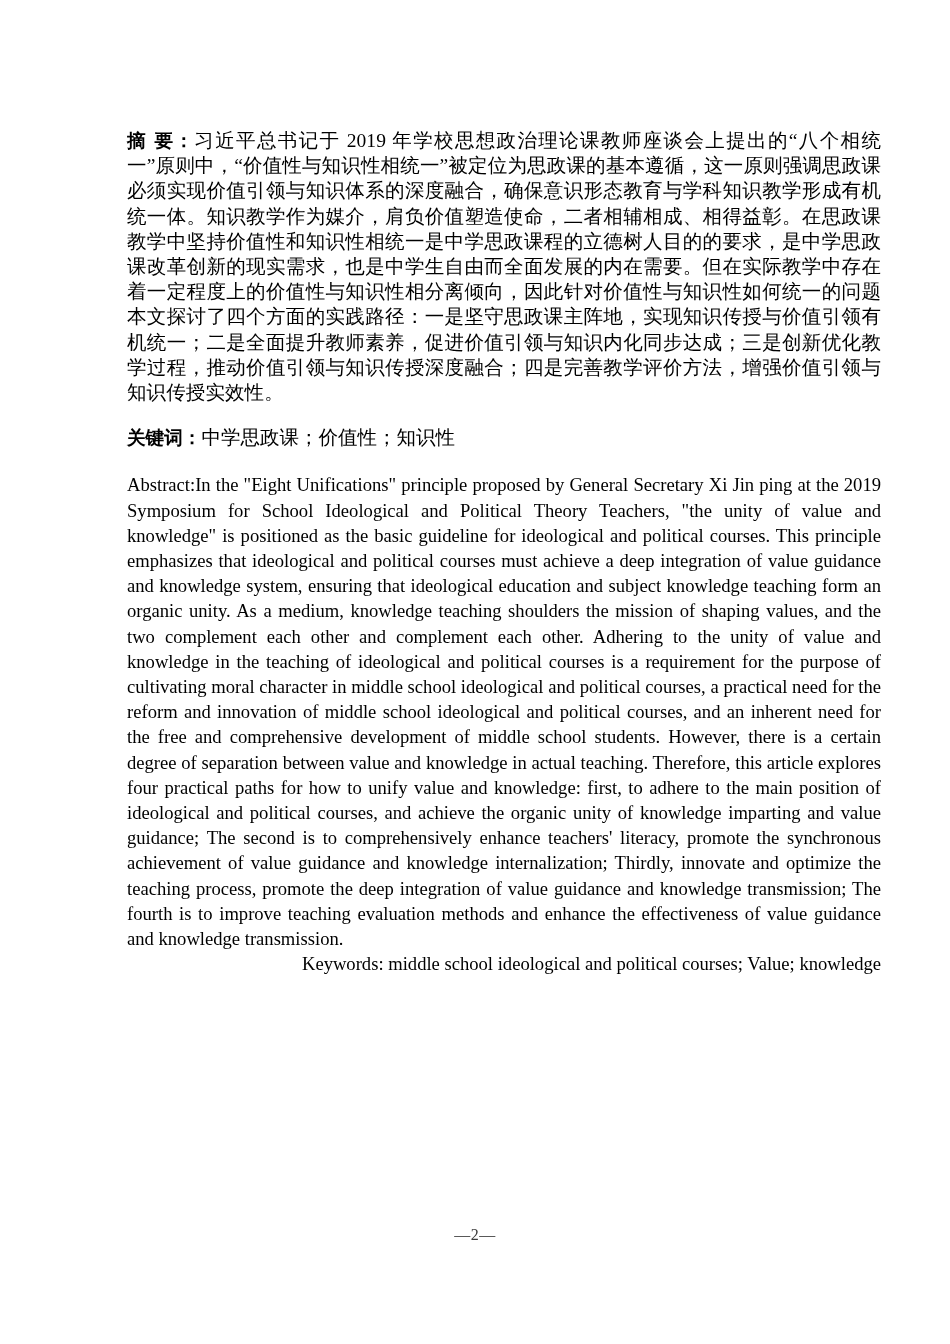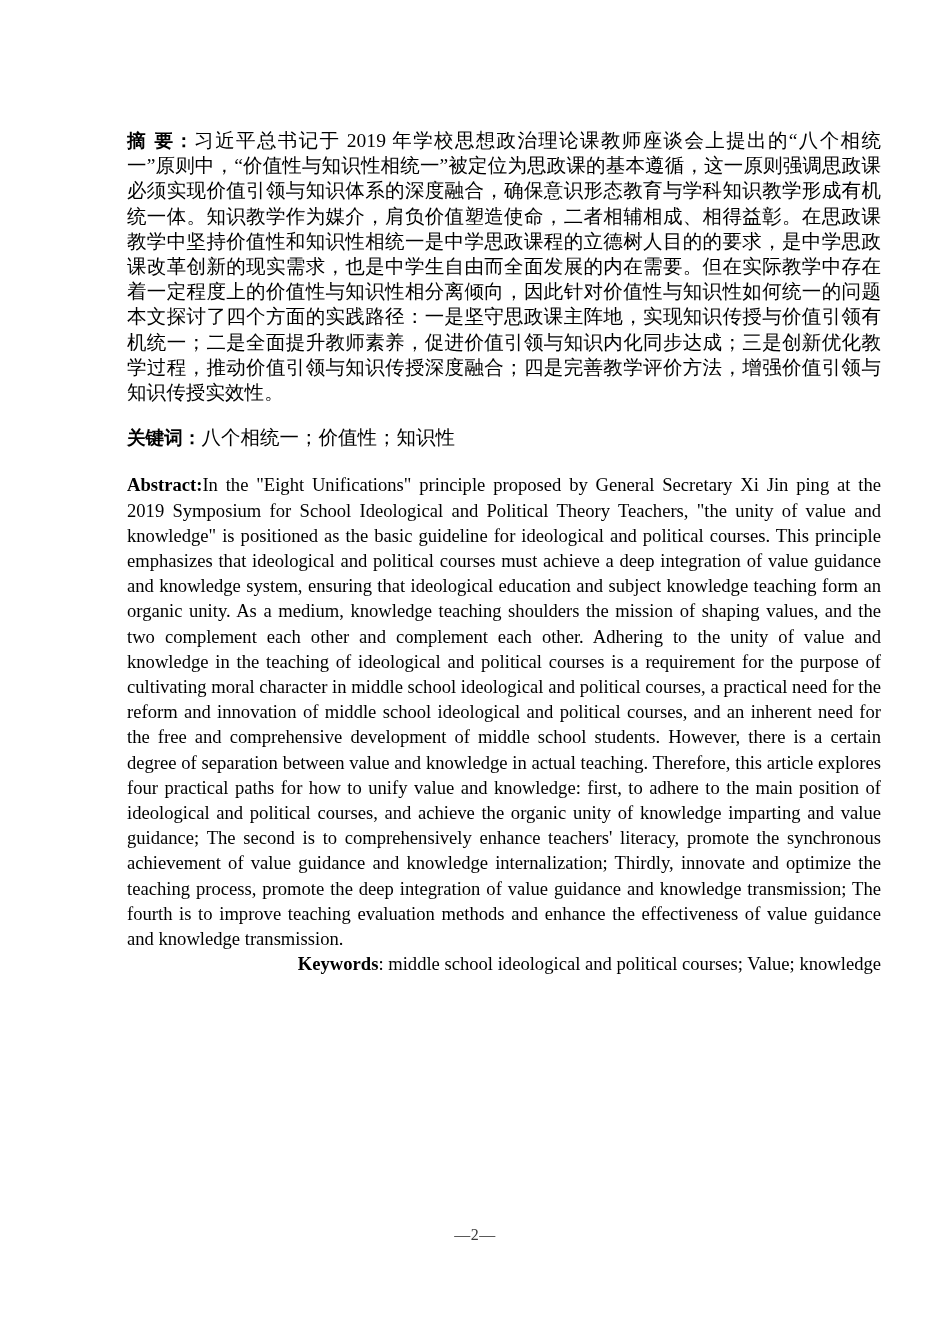--- a/index.html
+++ b/index.html
@@ -67,21 +67,21 @@
     font-family: "Liberation Serif", "DejaVu Serif", serif;
     font-size: 18.6px;
     line-height: 25.2px;
     text-align: justify;
     text-justify: inter-word;
     margin: 0;
     color: #000;
     hyphens: none;
   }
   .en-label {
-    font-weight: bold;
+    font-weight: normal;
   }
   .en-keywords {
     font-family: "Liberation Serif", "DejaVu Serif", serif;
     font-size: 18.6px;
     line-height: 25.2px;
     margin: 0;
     text-align: right;
     color: #000;
   }
 
@@ -100,21 +100,21 @@
 </style>
 </head>
 <body>
 
 <div class="page">
 
   <div class="content">
 
     <p class="cn-abstract"><span class="cn-label">摘 要：</span><span>习近平总书记于 2019 年学校思想政治理论课教师座谈会上提出的“八个相统一”原则中，“价值性与知识性相统一”被定位为思政课的基本遵循，这一原则强调思政课必须实现价值引领与知识体系的深度融合，确保意识形态教育与学科知识教学形成有机统一体。知识教学作为媒介，肩负价值塑造使命，二者相辅相成、相得益彰。在思政课教学中坚持价值性和知识性相统一是中学思政课程的立德树人目的的要求，是中学思政课改革创新的现实需求，也是中学生自由而全面发展的内在需要。但在实际教学中存在着一定程度上的价值性与知识性相分离倾向，因此针对价值性与知识性如何统一的问题本文探讨了四个方面的实践路径：一是坚守思政课主阵地，实现知识传授与价值引领有机统一；二是全面提升教师素养，促进价值引领与知识内化同步达成；三是创新优化教学过程，推动价值引领与知识传授深度融合；四是完善教学评价方法，增强价值引领与知识传授实效性。</span></p>
 
-    <p class="cn-keywords"><span class="cn-label">关键词：</span><span>八个相统一；价值性；知识性</span></p>
+    <p class="cn-keywords"><span class="cn-label">关键词：</span><span>中学思政课；价值性；知识性</span></p>
 
     <div class="en-block">
       <p class="en-abstract"><span class="en-label">Abstract:</span><span>In the "Eight Unifications" principle proposed by General Secretary Xi Jin ping at the 2019 Symposium for School Ideological and Political Theory Teachers, "the unity of value and knowledge" is positioned as the basic guideline for ideological and political courses. This principle emphasizes that ideological and political courses must achieve a deep integration of value guidance and knowledge system, ensuring that ideological education and subject knowledge teaching form an organic unity. As a medium, knowledge teaching shoulders the mission of shaping values, and the two complement each other and complement each other. Adhering to the unity of value and knowledge in the teaching of ideological and political courses is a requirement for the purpose of cultivating moral character in middle school ideological and political courses, a practical need for the reform and innovation of middle school ideological and political courses, and an inherent need for the free and comprehensive development of middle school students. However, there is a certain degree of separation between value and knowledge in actual teaching. Therefore, this article explores four practical paths for how to unify value and knowledge: first, to adhere to the main position of ideological and political courses, and achieve the organic unity of knowledge imparting and value guidance; The second is to comprehensively enhance teachers' literacy, promote the synchronous achievement of value guidance and knowledge internalization; Thirdly, innovate and optimize the teaching process, promote the deep integration of value guidance and knowledge transmission; The fourth is to improve teaching evaluation methods and enhance the effectiveness of value guidance and knowledge transmission.</span></p>
 
       <p class="en-keywords"><span class="en-label">Keywords</span><span>: middle school ideological and political courses; Value; knowledge</span></p>
     </div>
 
   </div>
 
   <div class="footer">—2—</div>

